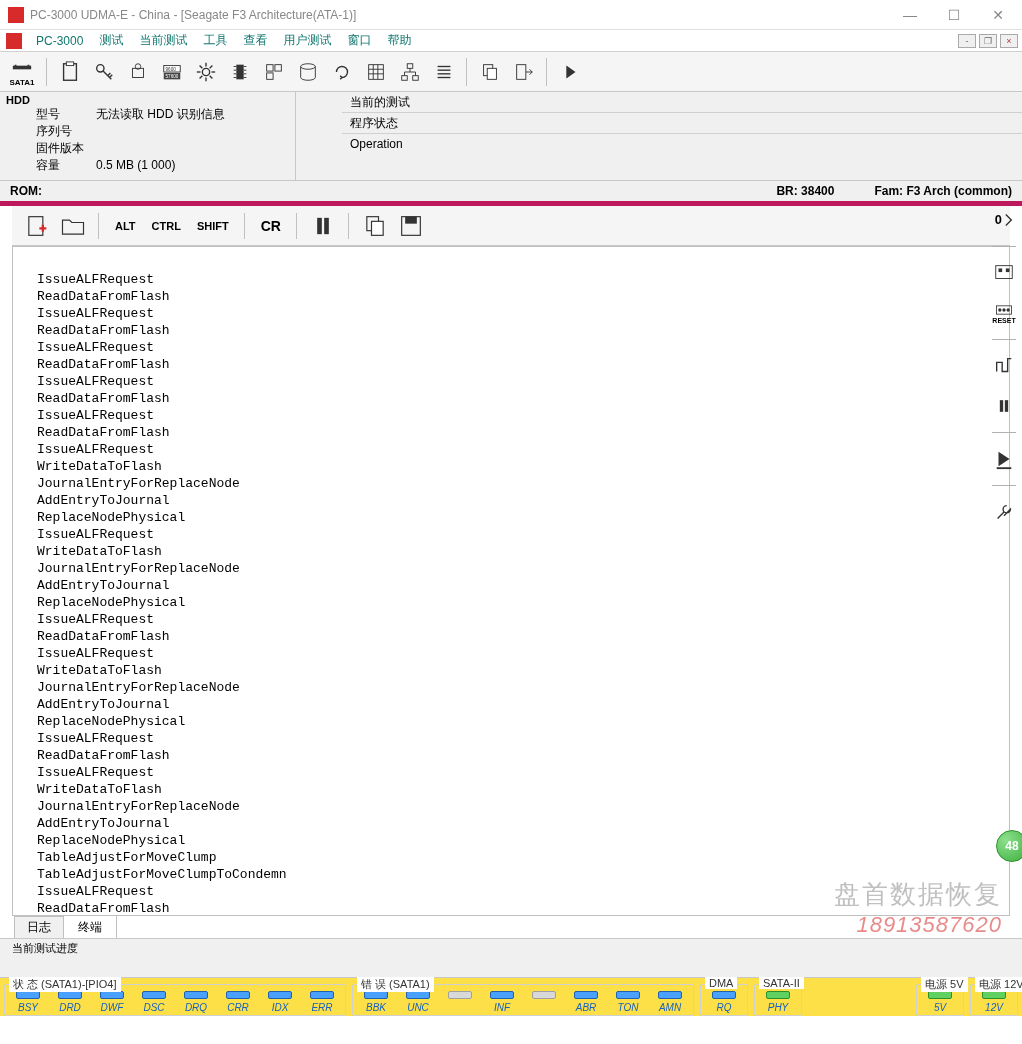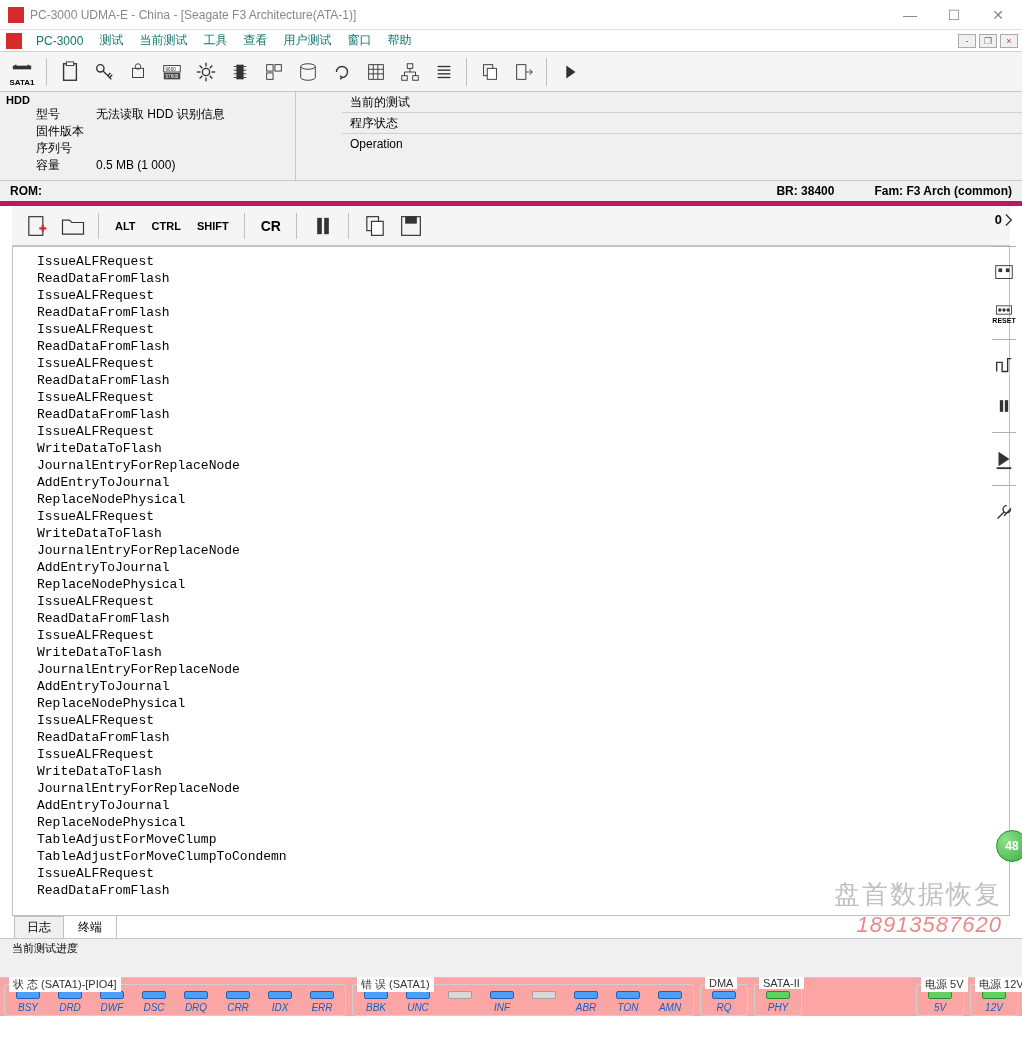--- a/index.html
+++ b/index.html
@@ -43,40 +43,40 @@
 .rom-row .fam { font-weight: bold; }
 
 
 .toolbar2 { height: 40px; background: #f5f5f5; border-bottom: 1px solid #c8c8c8; display: flex; align-items: center; padding: 0 10px; gap: 6px; margin: 0 12px; }
 .toolbar2 .tb-btn { width: 30px; height: 28px; display: flex; align-items: center; justify-content: center; cursor: pointer; border: 1px solid transparent; }
 .toolbar2 .tb-sep { width: 2px; height: 26px; border-left: 1px solid #c0c0c0; margin: 0 4px; }
 .toolbar2 .txt-btn { font-family: Arial; font-weight: bold; font-size: 11px; width: auto; padding: 0 4px; }
 
 
 .terminal-wrap { margin: 0 12px; border: 1px solid #c0c0c0; height: 670px; display: flex; }
-.terminal { flex: 1; background: #fff; overflow-y: scroll; padding: 6px 0 6px 24px; font-family: "Courier New", monospace; font-size: 13px; line-height: 17px; color: #000; position: relative; }
+.terminal { flex: 1; background: #fff; overflow-y: scroll; padding: 24px 0 6px 24px; font-family: "Courier New", monospace; font-size: 13px; line-height: 17px; color: #000; position: relative; }
 .terminal .line { white-space: pre; }
 
 
 .right-toolbar { position: absolute; right: 0; top: 200px; width: 36px; display: flex; flex-direction: column; gap: 12px; align-items: center; padding-top: 6px; }
 .right-toolbar .rt-btn { width: 28px; height: 28px; display: flex; align-items: center; justify-content: center; cursor: pointer; }
 .rt-label { font-size: 7px; font-weight: bold; }
 .rt-sep { width: 24px; border-top: 1px solid #b0b0b0; }
 
 
 .tab-row { display: flex; align-items: flex-end; padding-left: 14px; height: 22px; }
 .tab { padding: 3px 14px 2px 14px; border: 1px solid #c0c0c0; border-bottom: none; font-size: 12px; cursor: pointer; background: #fff; margin-right: -1px; }
 .tab.inactive { background: #f0f0f0; padding: 2px 12px 2px 12px; }
 
 
 .progress-row { background: #f0f0f0; border-top: 1px solid #c8c8c8; border-bottom: 1px solid #c8c8c8; padding: 2px 12px; height: 40px; }
 .progress-row .lbl { font-size: 11px; }
 
 
-.status-row { display: flex; align-items: flex-start; padding: 6px 4px 0 4px; gap: 6px; background: #fca5a5; }
+.status-row { display: flex; align-items: flex-start; padding: 6px 4px 0 4px; gap: 6px; background: #fde047; }
 .status-group { border: 1px solid #d0d0d0; border-radius: 2px; padding: 2px 4px 2px 4px; position: relative; }
 .status-group .grp-label { position: absolute; top: -8px; left: 4px; background: #fff; padding: 0 4px; font-size: 11px; color: #333; white-space: nowrap; }
 .status-group .leds { display: flex; gap: 4px; padding-top: 4px; font-style: italic; }
 .led-cell { display: flex; flex-direction: column; align-items: center; width: 38px; }
 .led { width: 24px; height: 8px; border-radius: 2px; border: 1px solid #888; margin-bottom: 3px; }
 .led.blue { background: #4aa0ff; border-color: #2060b0; }
 .led.green { background: #60d060; border-color: #2a902a; }
 .led.grey { background: #d8d8d8; border-color: #a0a0a0; }
 .led-label { font-size: 10px; color: #1560c0; }
 
@@ -258,25 +258,25 @@
 </div>
 
 <div class="info-row">
   <div class="info-left">
     <div class="hdd-label">HDD</div>
     <div class="kv">
         <span class="k">型号</span>
         <span>无法读取 HDD 识别信息</span>
       </div>
     <div class="kv">
+        <span class="k">序列号</span>
+        <span></span>
+      </div>
+    <div class="kv">
         <span class="k">固件版本</span>
-        <span></span>
-      </div>
-    <div class="kv">
-        <span class="k">序列号</span>
         <span></span>
       </div>
     <div class="kv">
         <span class="k">容量</span>
         <span>0.5 MB (1 000)</span>
       </div>
   </div>
   <div class="info-right">
     <div class="sub-row"><span>当前的测试</span></div>
     <div class="sub-row"><span>程序状态</span></div>

